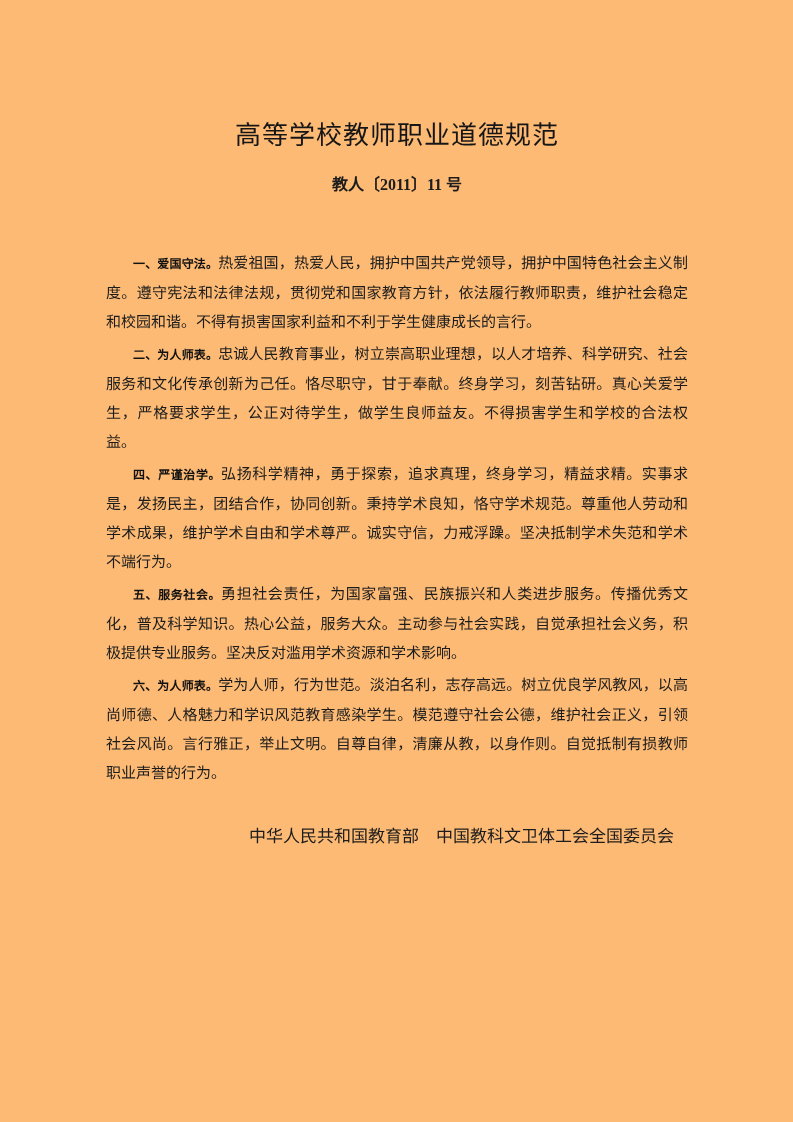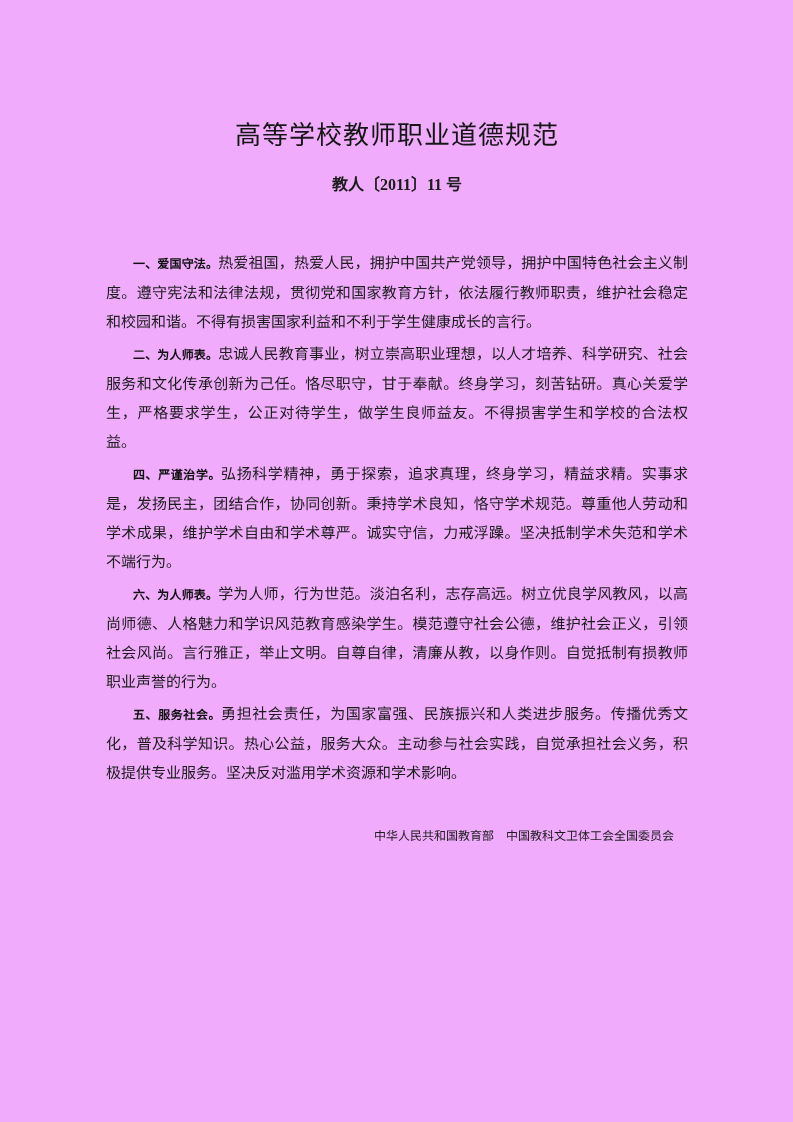--- a/index.html
+++ b/index.html
@@ -5,21 +5,21 @@
   html, body {
     margin: 0;
     padding: 0;
     background: #ffffff;
   }
   .page {
     position: relative;
     width: 793px;
     height: 1122px;
     margin: 0 auto;
-    background: #f0abfc;
+    background: #fdba74;
     color: #1c1c1c;
     box-sizing: border-box;
     padding: 123px 105px 0 106px;
     font-family: "Liberation Serif", "DejaVu Serif", serif;
     overflow: hidden;
   }
   .doc-title {
     margin: 0;
     font-size: 26px;
     line-height: 26px;
@@ -54,21 +54,21 @@
     font-size: 12px;
     color: #111111;
   }
   .section-text {
     font-size: 15px;
   }
   .signature {
     margin: 34px 14px 0 auto;
     width: fit-content;
     text-align: center;
-    font-size: 12px;
+    font-size: 17px;
     line-height: 29px;
     color: #1c1c1c;
   }
   .signature-issuers {
     display: block;
     white-space: nowrap;
   }
   .signature-date {
     display: block;
     transform: translateX(14px);
@@ -92,25 +92,25 @@
     <p class="section-para">
       <span class="section-heading">二、为人师表。</span><span class="section-text">忠诚人民教育事业，树立崇高职业理想，以人才培养、科学研究、社会服务和文化传承创新为己任。恪尽职守，甘于奉献。终身学习，刻苦钻研。真心关爱学生，严格要求学生，公正对待学生，做学生良师益友。不得损害学生和学校的合法权益。</span>
     </p>
 
 
     <p class="section-para">
       <span class="section-heading">四、严谨治学。</span><span class="section-text">弘扬科学精神，勇于探索，追求真理，终身学习，精益求精。实事求是，发扬民主，团结合作，协同创新。秉持学术良知，恪守学术规范。尊重他人劳动和学术成果，维护学术自由和学术尊严。诚实守信，力戒浮躁。坚决抵制学术失范和学术不端行为。</span>
     </p>
 
     <p class="section-para">
-      <span class="section-heading">六、为人师表。</span><span class="section-text">学为人师，行为世范。淡泊名利，志存高远。树立优良学风教风，以高尚师德、人格魅力和学识风范教育感染学生。模范遵守社会公德，维护社会正义，引领社会风尚。言行雅正，举止文明。自尊自律，清廉从教，以身作则。自觉抵制有损教师职业声誉的行为。</span>
+      <span class="section-heading">五、服务社会。</span><span class="section-text">勇担社会责任，为国家富强、民族振兴和人类进步服务。传播优秀文化，普及科学知识。热心公益，服务大众。主动参与社会实践，自觉承担社会义务，积极提供专业服务。坚决反对滥用学术资源和学术影响。</span>
     </p>
 
     <p class="section-para">
-      <span class="section-heading">五、服务社会。</span><span class="section-text">勇担社会责任，为国家富强、民族振兴和人类进步服务。传播优秀文化，普及科学知识。热心公益，服务大众。主动参与社会实践，自觉承担社会义务，积极提供专业服务。坚决反对滥用学术资源和学术影响。</span>
+      <span class="section-heading">六、为人师表。</span><span class="section-text">学为人师，行为世范。淡泊名利，志存高远。树立优良学风教风，以高尚师德、人格魅力和学识风范教育感染学生。模范遵守社会公德，维护社会正义，引领社会风尚。言行雅正，举止文明。自尊自律，清廉从教，以身作则。自觉抵制有损教师职业声誉的行为。</span>
     </p>
 
   </div>
 
   <div class="signature">
     <span class="signature-issuers">中华人民共和国教育部　中国教科文卫体工会全国委员会</span>
   </div>
 
 </div>
 

